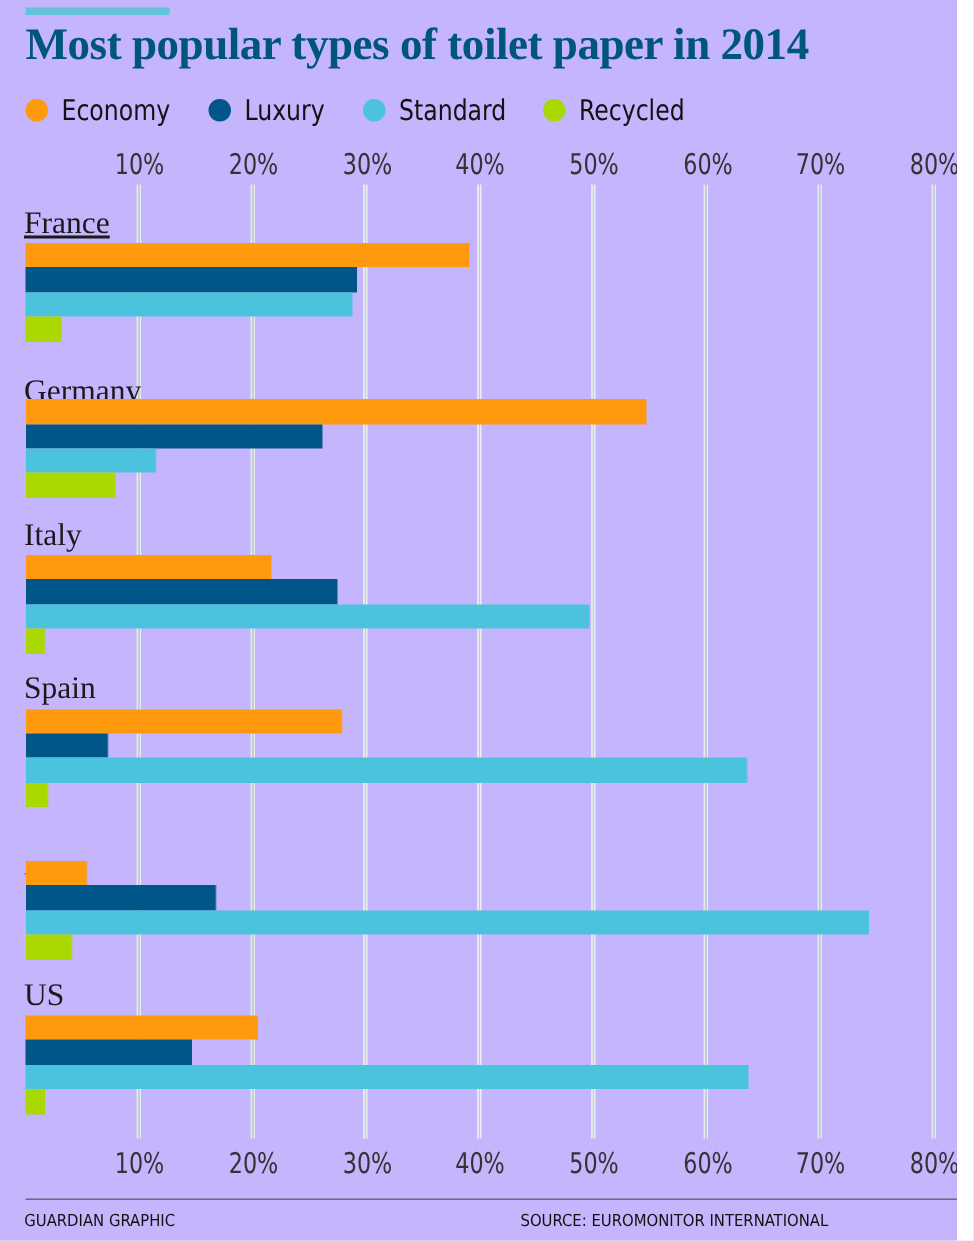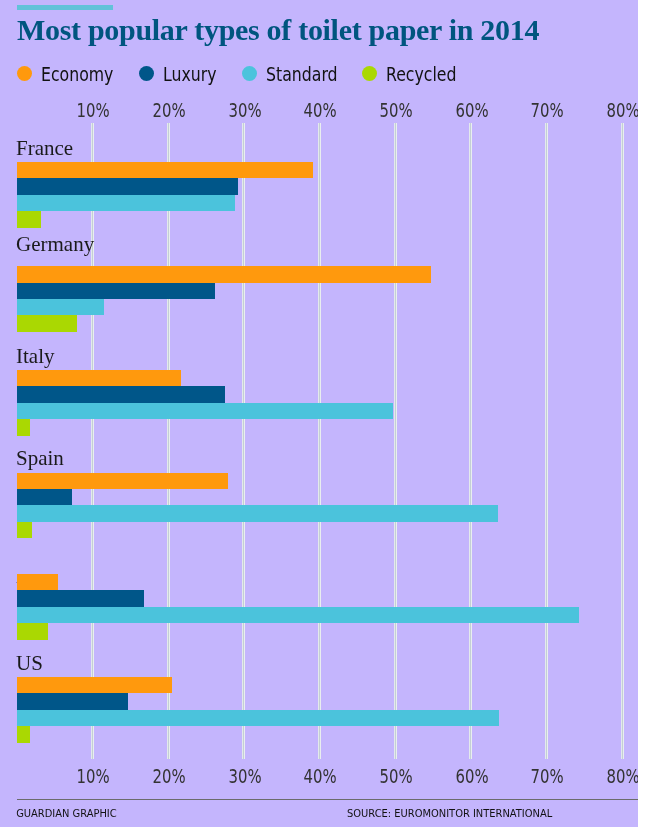--- a/index.html
+++ b/index.html
@@ -92,26 +92,26 @@
       <div class="axlabel" style="left: 355.9px; top: 766px;">50%</div>
       <div class="gridline" style="left: 469px; top: 123px; height: 636px;"></div>
       <div class="axlabel" style="left: 431.6px; top: 100px;">60%</div>
       <div class="axlabel" style="left: 431.6px; top: 766px;">60%</div>
       <div class="gridline" style="left: 545px; top: 123px; height: 636px;"></div>
       <div class="axlabel" style="left: 507.3px; top: 100px;">70%</div>
       <div class="axlabel" style="left: 507.3px; top: 766px;">70%</div>
       <div class="gridline" style="left: 621px; top: 123px; height: 636px;"></div>
       <div class="axlabel" style="left: 583px; top: 100px;">80%</div>
       <div class="axlabel" style="left: 583px; top: 766px;">80%</div>
-      <div class="grouplabel" style="top: 137.5px;">France</div>
+      <div class="grouplabel" style="top: 137.5px; text-decoration: underline;">France</div>
       <div class="bar" style="top: 162.1px; height: 16.37px; width: 296.444px; background: rgb(255, 153, 13);"></div>
       <div class="bar" style="top: 178.47px; height: 16.37px; width: 220.744px; background: rgb(0, 86, 137);"></div>
       <div class="bar" style="top: 194.84px; height: 16.37px; width: 218.473px; background: rgb(75, 195, 220);"></div>
       <div class="bar" style="top: 211.21px; height: 16.37px; width: 23.924px; background: rgb(170, 216, 2);"></div>
-      <div class="grouplabel" style="top: 234px; text-align: right;">Germany</div>
+      <div class="grouplabel" style="top: 250px; text-align: right;">Germany</div>
       <div class="bar" style="top: 266.2px; height: 16.37px; width: 413.779px; background: rgb(255, 153, 13);"></div>
       <div class="bar" style="top: 282.57px; height: 16.37px; width: 198.034px; background: rgb(0, 86, 137);"></div>
       <div class="bar" style="top: 298.94px; height: 16.37px; width: 86.755px; background: rgb(75, 195, 220);"></div>
       <div class="bar" style="top: 315.31px; height: 16.37px; width: 59.503px; background: rgb(170, 216, 2);"></div>
       <div class="grouplabel" style="top: 345.5px;">Italy</div>
       <div class="bar" style="top: 370.1px; height: 16.37px; width: 163.969px; background: rgb(255, 153, 13);"></div>
       <div class="bar" style="top: 386.47px; height: 16.37px; width: 207.875px; background: rgb(0, 86, 137);"></div>
       <div class="bar" style="top: 402.84px; height: 16.37px; width: 375.929px; background: rgb(75, 195, 220);"></div>
       <div class="bar" style="top: 419.21px; height: 16.37px; width: 12.569px; background: rgb(170, 216, 2);"></div>
       <div class="grouplabel" style="top: 448px;">Spain</div>

